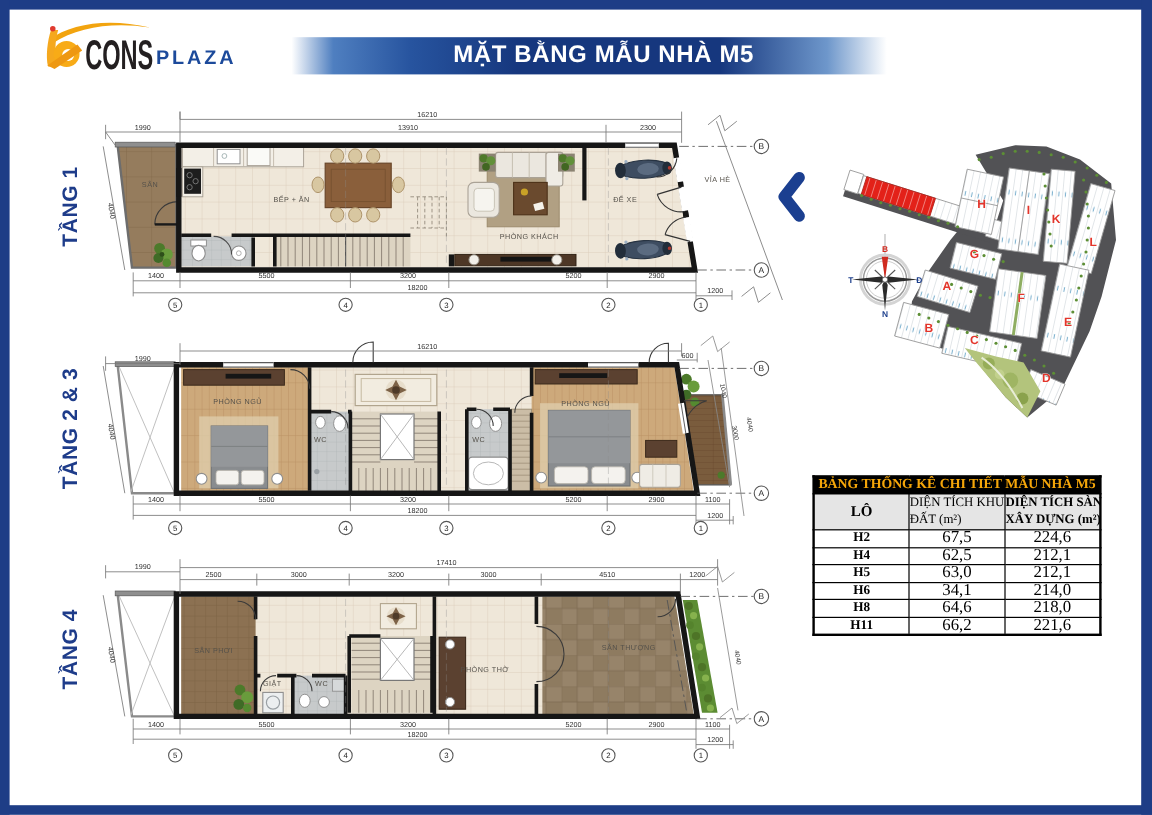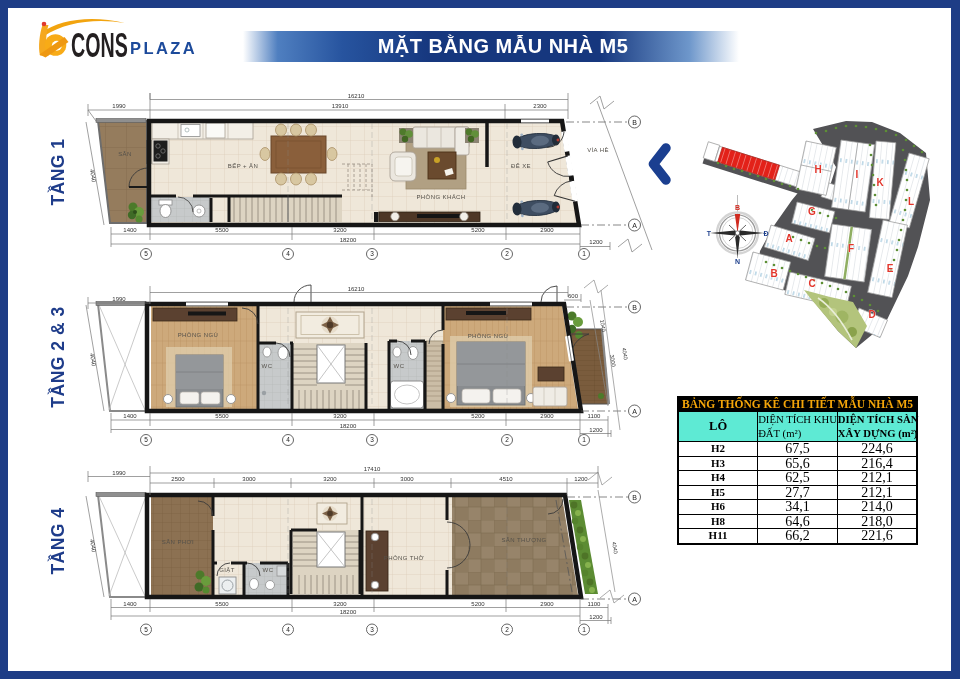--- a/index.html
+++ b/index.html
@@ -860,44 +860,39 @@
 </svg>
 
 <div class="abs" style="left:677px;top:396px;width:241px;font-family:'Liberation Serif',serif;">
   <table style="border-collapse:collapse;width:241px;border:2px solid #000;table-layout:fixed;">
 
     <tbody>
         <tr>
           <td colspan="3" style="background:#000000;color:#f4a509;font-weight:bold;font-size:11.5px;text-align:center;padding:0;height:13px;line-height:13px;white-space:nowrap;">BẢNG THỐNG KÊ CHI TIẾT MẪU NHÀ M5</td>
         </tr>
 
-    <tr style="background:#5eead4;">
+    <tr style="background:#e5e5e5;">
       <td style="border:1.3px solid #000;width:66px;text-align:center;font-weight:bold;font-size:12.5px;height:29px;padding:0;">LÔ</td>
       <td style="border:1.3px solid #000;width:85px;text-align:left;font-weight:normal;font-size:10.7px;line-height:1.25;padding:0;white-space:nowrap;">DIỆN TÍCH KHU<br>ĐẤT (m²)</td>
       <td style="border:1.3px solid #000;font-weight:bold;font-size:10.7px;line-height:1.25;padding:0;white-space:nowrap;">DIỆN TÍCH SÀN<br>XÂY DỰNG (m²)</td>
     </tr>
 
     <tr>
           <td class="c1">H2</td>
           <td class="c2">67,5</td>
           <td class="c2">224,6</td>
-        </tr>
-    <tr>
-          <td class="c1">H3</td>
-          <td class="c2">65,6</td>
-          <td class="c2">216,4</td>
         </tr>
     <tr>
           <td class="c1">H4</td>
           <td class="c2">62,5</td>
           <td class="c2">212,1</td>
         </tr>
     <tr>
           <td class="c1">H5</td>
-          <td class="c2">27,7</td>
+          <td class="c2">63,0</td>
           <td class="c2">212,1</td>
         </tr>
     <tr>
           <td class="c1">H6</td>
           <td class="c2">34,1</td>
           <td class="c2">214,0</td>
         </tr>
     <tr>
           <td class="c1">H8</td>
           <td class="c2">64,6</td>

